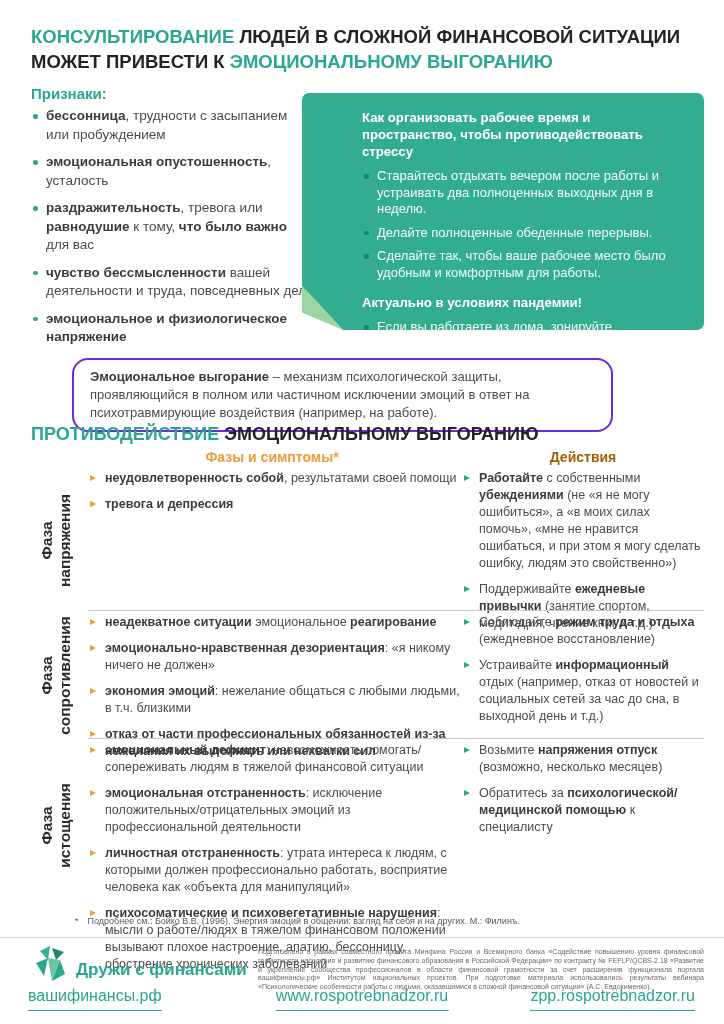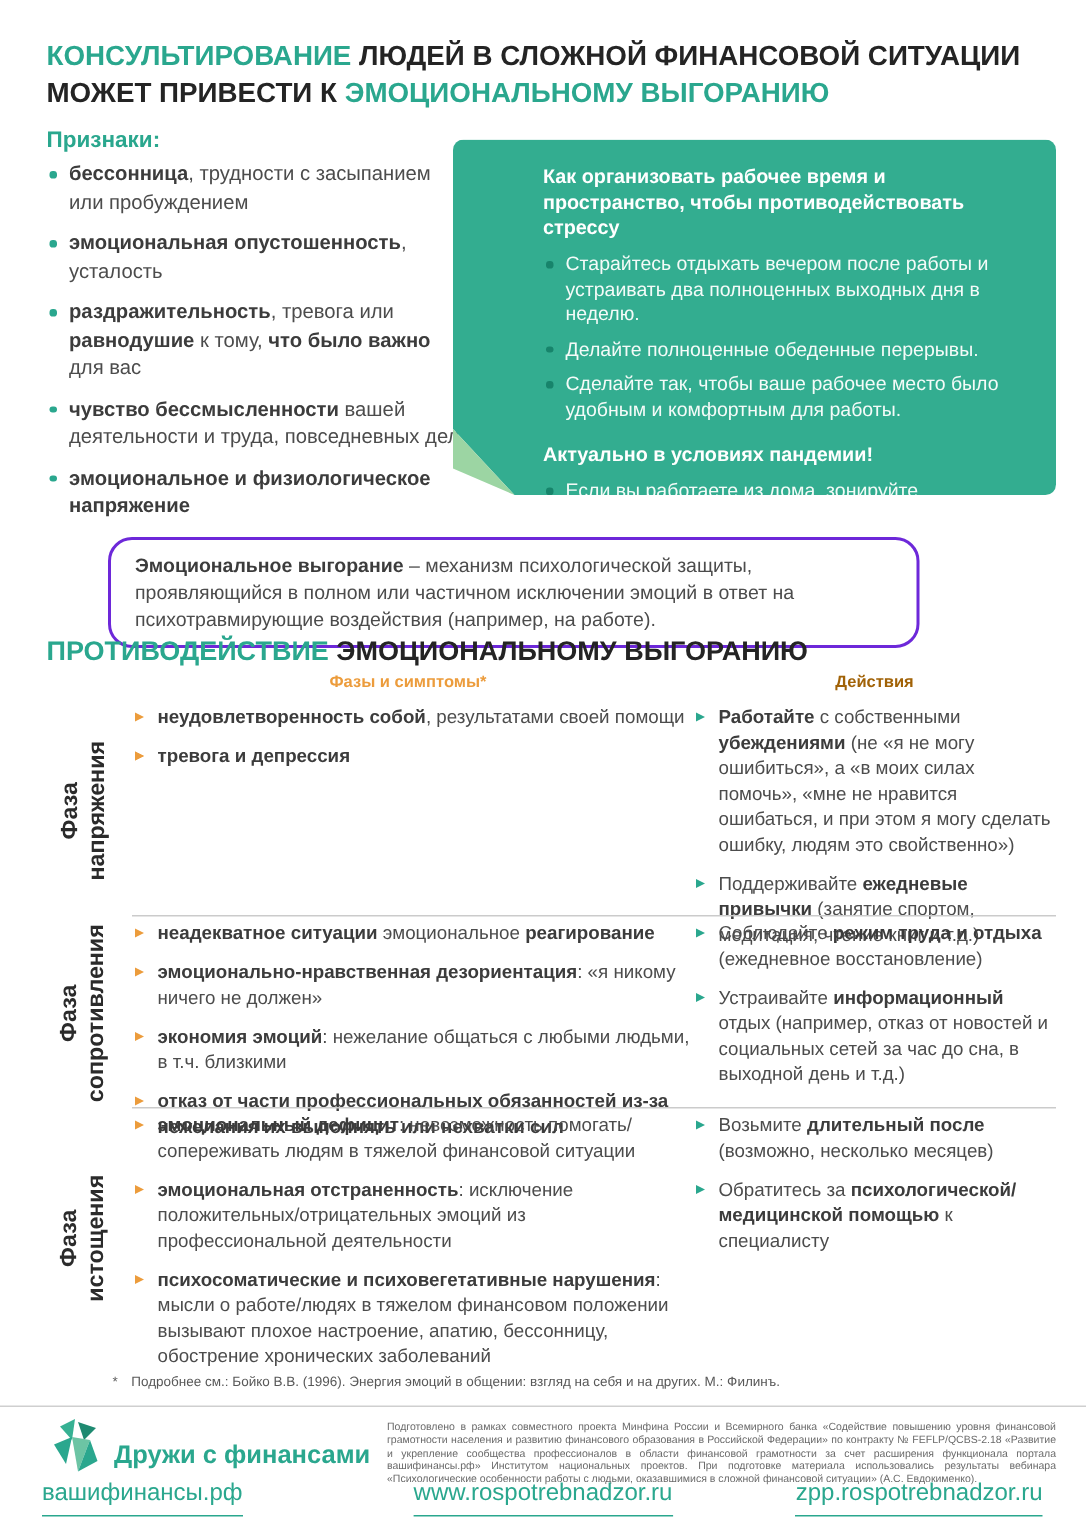--- a/index.html
+++ b/index.html
@@ -19,21 +19,21 @@
   .green-box h3.second{margin-top:13px;}
   .tip-list{list-style:none;margin:0;padding:0;}
   .tip-list li{position:relative;padding-left:15px;margin-bottom:7px;font-size:13px;line-height:16.5px;color:#f4fbf8;}
   .tip-list .dot{background:#17846B;top:6px;}
   .fold{position:absolute;left:302px;top:286px;width:41px;height:44px;background:#9CD5A3;clip-path:polygon(0 0,100% 100%,0 60%);}
 
   .definition{position:absolute;left:30px;top:358px;width:541px;box-sizing:border-box;border:2px solid #6d28d9;border-radius:16px;padding:8px 16px;font-size:13px;line-height:18px;color:#4c4c4c;background:#fff;margin-left:42px;}
   .definition p{margin:0;}
 
   .section-title{position:absolute;left:31px;top:424px;font-size:18px;font-weight:800;color:#242424;}
-  .col-header{position:absolute;top:449px;font-size:11px;font-weight:800;text-align:center;}
+  .col-header{position:absolute;top:449px;font-size:14px;font-weight:800;text-align:center;}
   .col-header.symptoms{left:88px;width:368px;color:#EC9C3C;}
   .col-header.actions{left:462px;width:242px;color:#a16207;}
 
   .prow{position:absolute;left:25px;width:679px;}
   .prow.r1{top:470px;height:140px;}
   .prow.r2{top:614px;height:122px;}
   .prow.r3{top:742px;height:166px;}
   .phase{position:absolute;left:0;top:0;height:100%;width:60px;display:flex;align-items:center;justify-content:center;}
   .rot{transform:rotate(-90deg);white-space:nowrap;text-align:center;font-weight:800;font-size:15.5px;line-height:17.5px;color:#2b2b2b;}
   .rot span{display:block;}
@@ -154,26 +154,27 @@
   <div class="phase">
     <div class="rot">
       <span>Фаза</span>
       <span>истощения</span>
     </div>
   </div>
   <div class="sym">
     <ul class="p-list">
       <li><span class="tri"></span><span><span class="b">эмоциональный дефицит</span><span>: невозможность помогать/сопереживать людям в тяжелой финансовой ситуации</span></span></li>
       <li><span class="tri"></span><span><span class="b">эмоциональная отстраненность</span><span>: исключение положительных/отрицательных эмоций из профессиональной деятельности</span></span></li>
+      <li><span class="tri"></span><span><span class="b">личностная отстраненность</span><span>: утрата интереса к людям, с которыми должен профессионально работать, восприятие человека как «объекта для манипуляций»</span></span></li>
       <li><span class="tri"></span><span><span class="b">психосоматические и психовегетативные нарушения</span><span>: мысли о работе/людях в тяжелом финансовом положении вызывают плохое настроение, апатию, бессонницу, обострение хронических заболеваний</span></span></li>
     </ul>
   </div>
   <div class="act">
     <ul class="p-list">
-      <li><span class="tri"></span><span><span>Возьмите </span><span class="b">длительный после</span><span> (возможно, несколько месяцев)</span></span></li>
+      <li><span class="tri"></span><span><span>Возьмите </span><span class="b">напряжения отпуск</span><span> (возможно, несколько месяцев)</span></span></li>
       <li><span class="tri"></span><span><span>Обратитесь за </span><span class="b">психологической/медицинской помощью</span><span> к специалисту</span></span></li>
     </ul>
   </div>
 </div>
 
 <div class="footnote">
   <span>*</span>
   <span>Подробнее см.: Бойко В.В. (1996). Энергия эмоций в общении: взгляд на себя и на других. М.: Филинъ.</span>
 </div>
 

